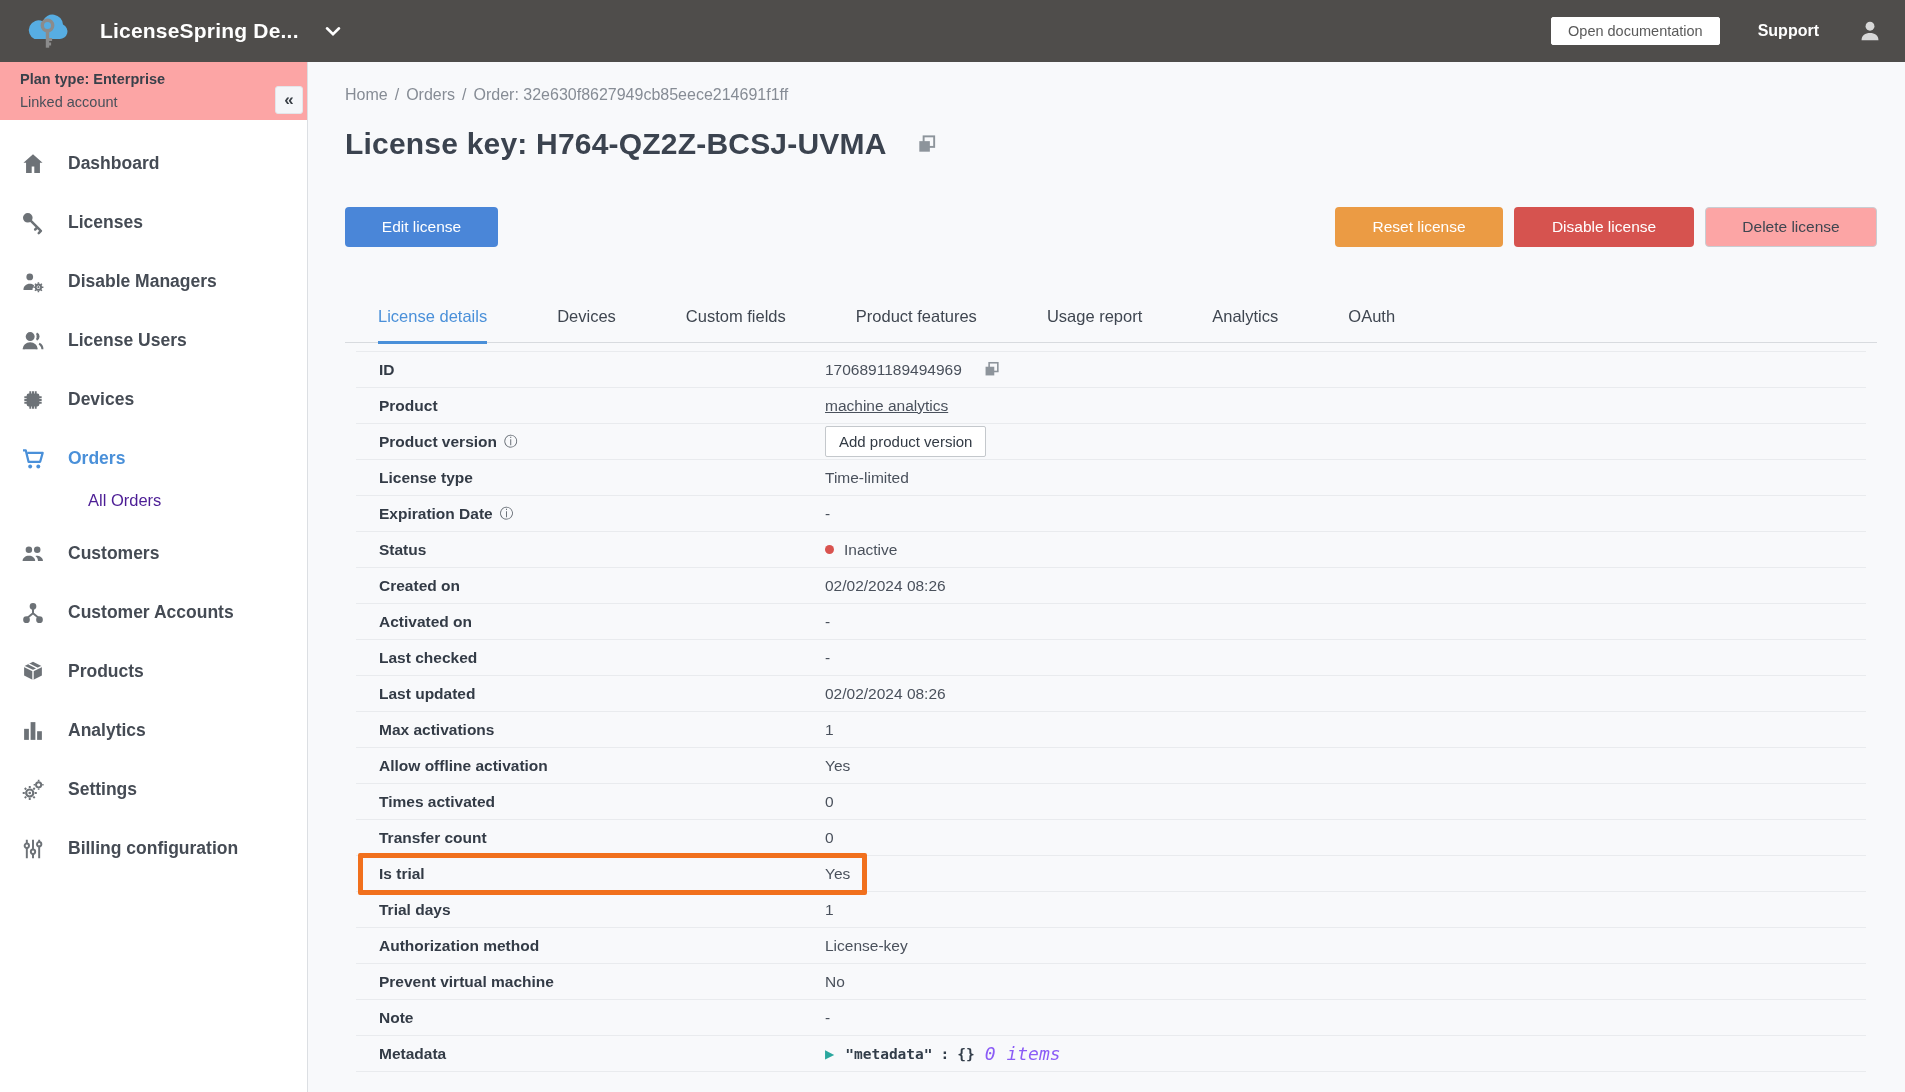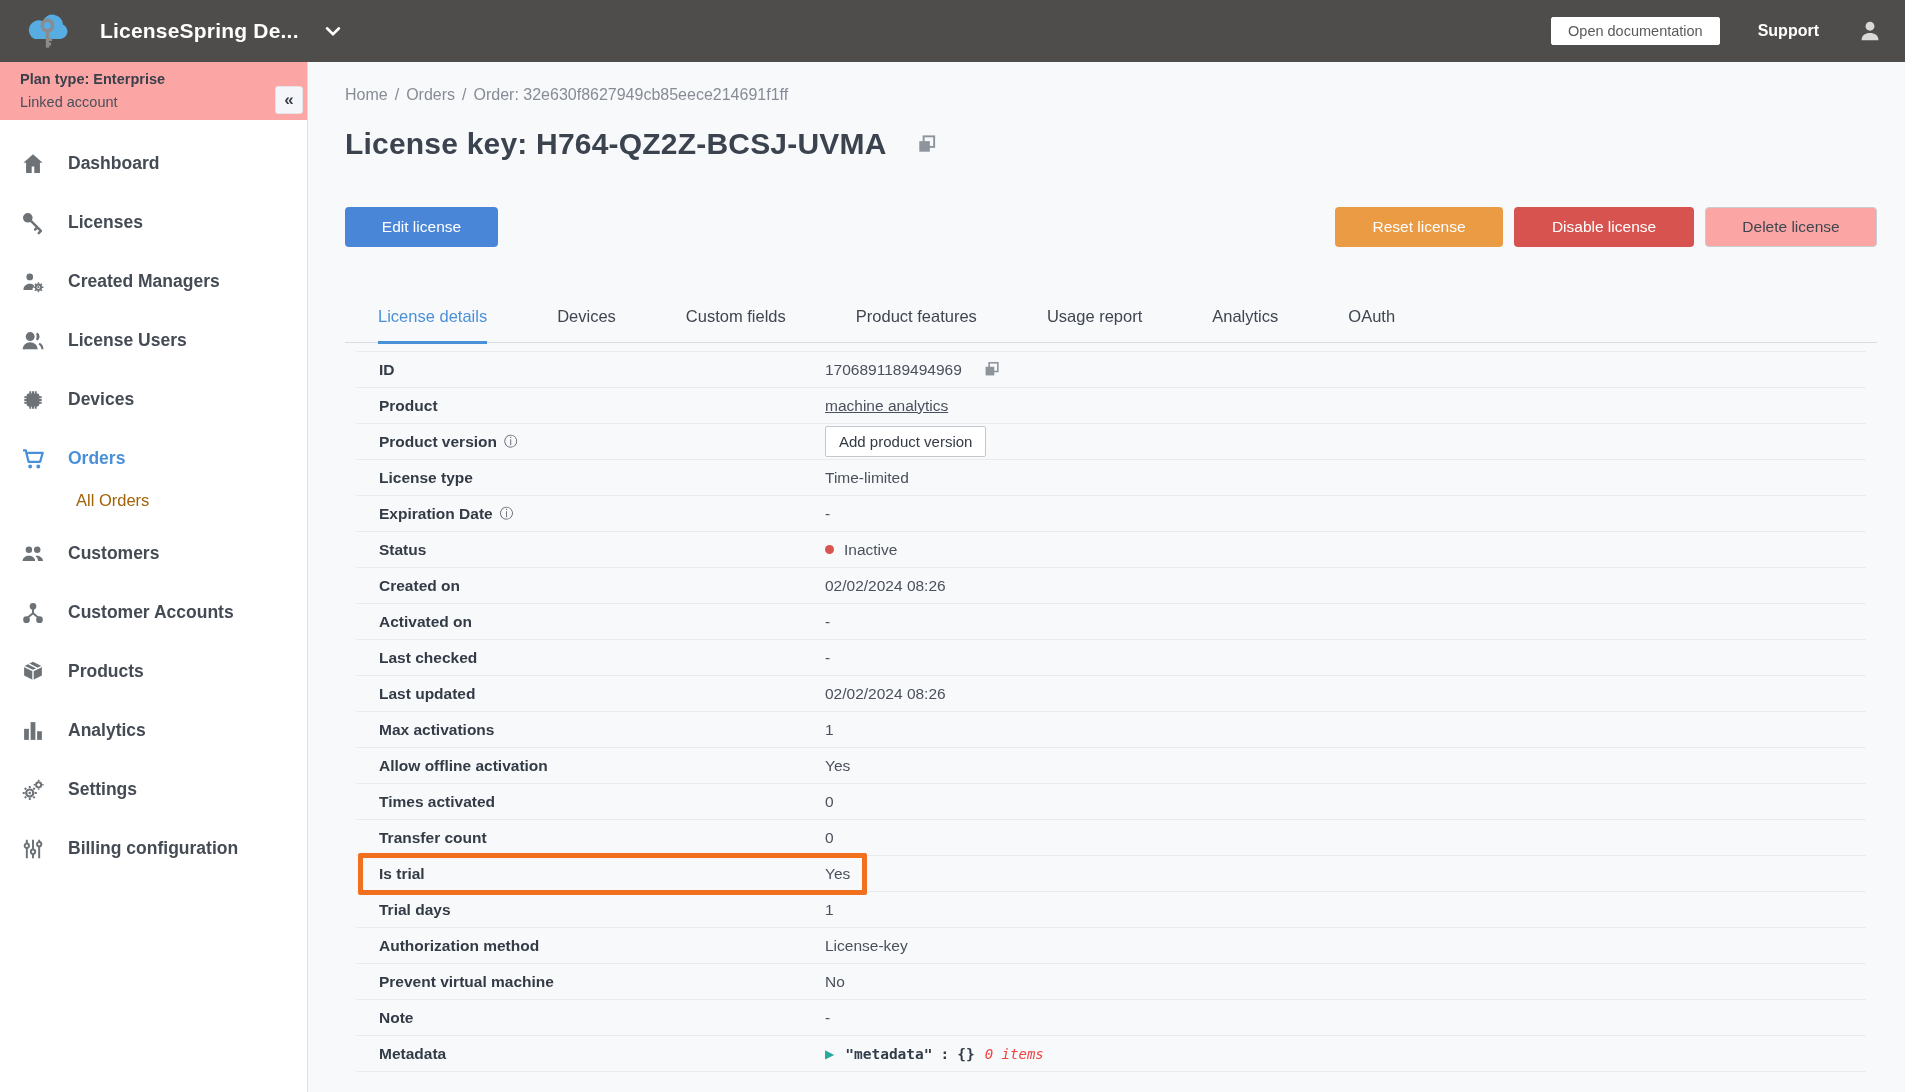--- a/index.html
+++ b/index.html
@@ -28,22 +28,22 @@
     background:#f4f6f9; border:1px solid #e3e6ea; border-radius:3px; color:#3a4047;
     font-size:17px; font-weight:700; display:flex; align-items:center; justify-content:center;
     cursor:pointer; }
   .nav { padding-top:14px; }
   .nav-item { height:59px; display:flex; align-items:center; padding-left:20px; cursor:pointer; }
   .nav-icon { width:26px; height:26px; color:#6d7277; flex:0 0 26px; }
   .nav-icon svg { width:100%; height:100%; fill:currentColor; }
   .nav-label { margin-left:22px; font-size:17.5px; font-weight:600; color:#454b54;text-align:right; }
   .nav-item.active .nav-icon, .nav-item.active .nav-label { color:#4a90d9; }
   .nav-sub { margin:-6px 0 6px 0; }
-  .nav-sub-item { height:36px; display:flex; align-items:center; padding-left:52px;
-    font-size:16.5px; color:#a16207; cursor:pointer;margin-left:24px; }
+  .nav-sub-item { height:36px; display:flex; align-items:center; padding-left:88px;
+    font-size:16.5px; color:#4c1d95; cursor:pointer; }
 
   
   .main { position:absolute; left:308px; top:62px; right:0; bottom:0; background:#f8f9fb;
     padding-left:37px; }
   .breadcrumb { margin-top:24px; font-size:16px; color:#868c95; }
   .breadcrumb .crumb { cursor:pointer; }
   .breadcrumb .sep { margin:0 7px; }
   .title-row { margin-top:23px; display:flex; align-items:center; gap:28px; }
   .page-title { font-size:30px; font-weight:600; color:#3b434f; letter-spacing:.2px; }
   .copy-icon { width:23px; height:23px; cursor:pointer; }
@@ -70,21 +70,21 @@
   .info-icon { font-size:13.5px; color:#5a6169; font-weight:400; cursor:pointer; }
   .dvalue { font-size:15.5px; color:#4a515c; display:flex; align-items:center; }
   .dvalue a { color:#4a515c; text-decoration:underline; cursor:pointer; }
   .val-copy-icon { width:19px; height:19px; margin-left:20px; cursor:pointer; }
   .add-version-btn { background:#fff; border:1px solid #c4c8cc; border-radius:2px;
     font-size:15px; color:#323a44; padding:6px 13px; cursor:pointer; font-family:inherit; }
   .status-dot { width:9px; height:9px; border-radius:50%; background:#d9534f;
     display:inline-block; margin-right:10px; }
   .meta-tri { color:#2aa79e; font-size:12px; margin-right:11px; cursor:pointer; }
   .mono { font-family:"DejaVu Sans Mono", monospace; font-size:14.5px; color:#323d49; font-weight:700; }
-  .meta-items { font-family:"DejaVu Sans Mono", monospace; font-size:14px; color:#ef4444;
+  .meta-items { font-family:"DejaVu Sans Mono", monospace; font-size:18px; color:#8b5cf6;
     font-style:italic; margin-left:10px; font-weight:400; }
   .hl-box { position:absolute; left:2px; top:-3px; width:509px; height:42px;
     border:5px solid #f1701d; border-radius:2px; pointer-events:none; z-index:3; }
 </style>
 </head>
 <body>
 
 <div class="topbar">
   <svg class="logo" viewBox="0 0 48 46">
     <path d="M39 16.5a10.5 10.5 0 0 0-20.3-3.2A9 9 0 0 0 10.5 31h24.8A7.6 7.6 0 0 0 39 16.5z" fill="#57ade2"></path>
@@ -129,21 +129,21 @@
         <span class="nav-label">Licenses</span>
       </div>
       <div class="nav-item">
         <span class="nav-icon"><svg viewBox="0 0 24 24">
             <circle cx="9" cy="7.3" r="3.1"></circle>
             <path d="M3.2 19.3c0-3.4 2.6-5.6 5.8-5.6 1.7 0 3.2.6 4.2 1.7-1.1 1-1.7 2.4-1.7 3.9z"></path>
             <circle cx="17" cy="16.8" r="2.5" fill="none" stroke="currentColor" stroke-width="1.7"></circle>
             <circle cx="17" cy="16.8" r="1"></circle>
             <path d="M17 13.5v-1.3M17 20.1v1.3M13.7 16.8h-1.3M20.3 16.8h1.3M14.7 14.5l-.9-.9M19.3 19.1l.9.9M14.7 19.1l-.9.9M19.3 14.5l.9-.9" stroke="currentColor" stroke-width="1.4"></path>
           </svg></span>
-        <span class="nav-label">Created Managers</span>
+        <span class="nav-label">Disable Managers</span>
       </div>
       <div class="nav-item">
         <span class="nav-icon"><svg viewBox="0 0 24 24" fill="none" stroke="currentColor" stroke-width="1.9">
             <circle cx="9.4" cy="7.9" r="3.2"></circle>
             <path d="M3.3 19.6c0-3.4 2.8-5.4 6.1-5.4s6.1 2 6.1 5.4"></path>
             <path d="M15.3 5a3.2 3.2 0 0 1 0 5.8"></path>
             <path d="M17.6 14.6c2 .8 3.1 2.5 3.1 5"></path>
           </svg></span>
         <span class="nav-label">License Users</span>
       </div>

